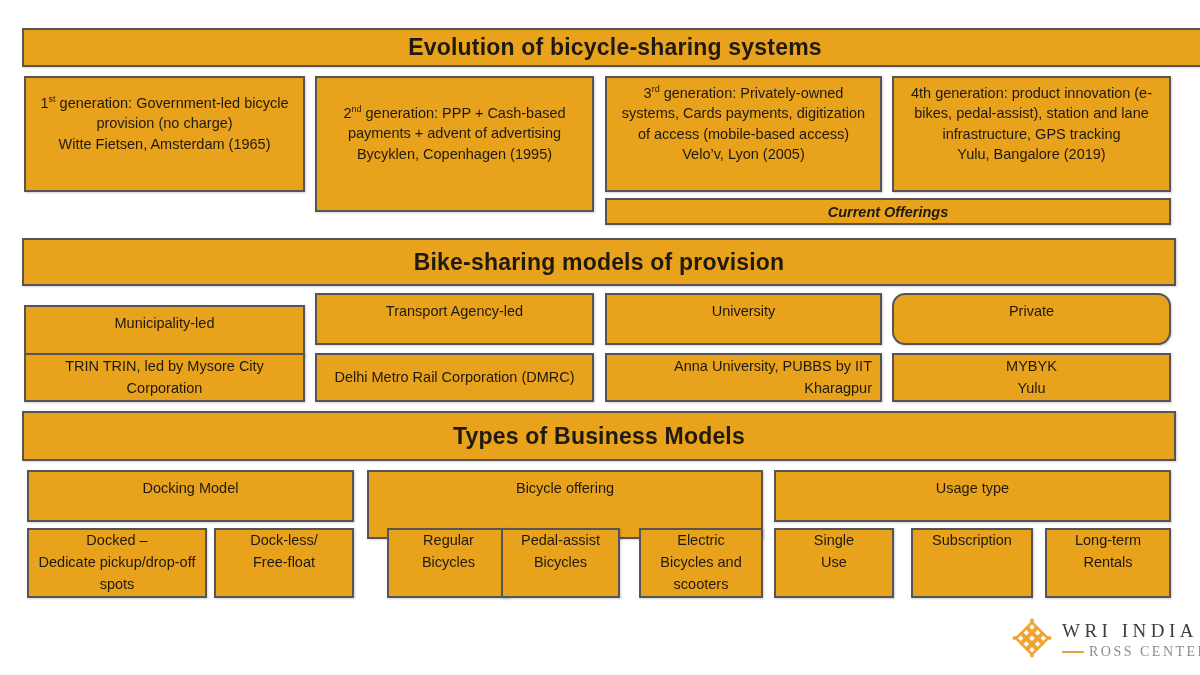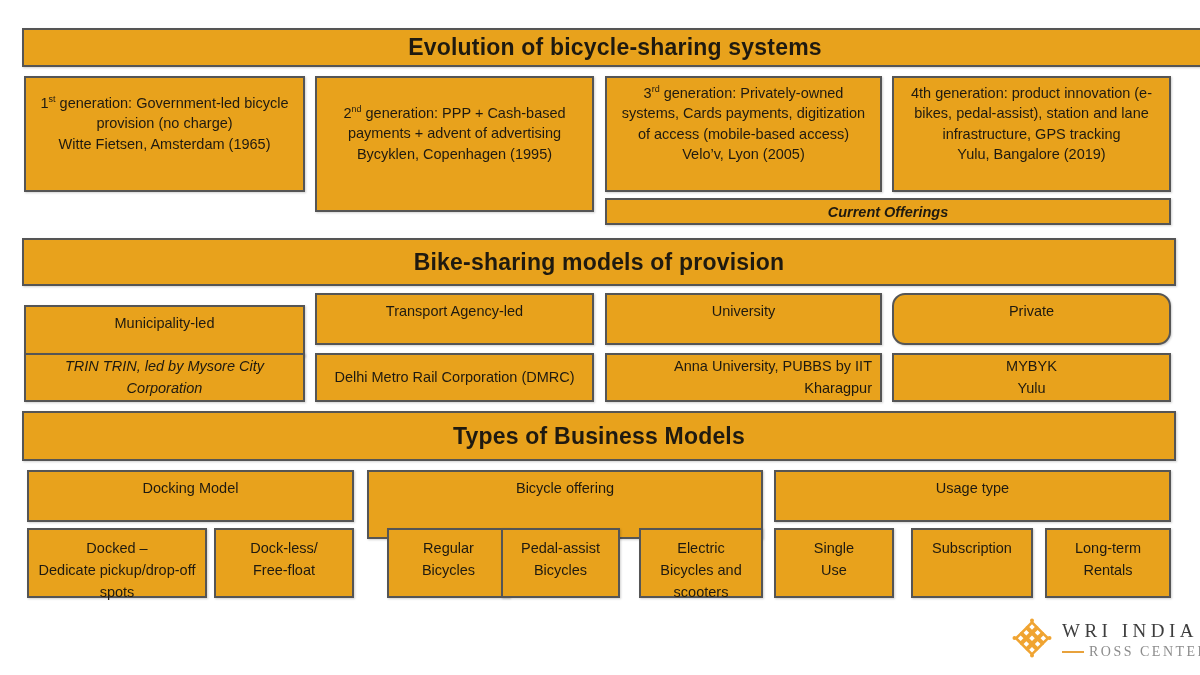--- a/index.html
+++ b/index.html
@@ -11,38 +11,38 @@
     position:absolute; background:#e8a21c; border:2px solid #555555;
     box-sizing:border-box; display:flex; align-items:center; justify-content:center;
     text-align:center; box-shadow:1px 1px 2px rgba(0,0,0,0.18);
   }
   .box.top { align-items:flex-start; }
   .hdr { font-weight:bold; font-size:23px; letter-spacing:0.2px; }
   .cell { width:100%; white-space:pre-line; }
   .gen { font-size:14.5px; line-height:1.42; padding:4px 8px; }
   .lbl { font-size:14.5px; padding-top:8px; }
   .ex  { font-size:14.5px; line-height:1.45; padding:2px 8px; }
-  .leaf{ font-size:14.5px; line-height:1.5; padding-top:8px; }
+  .leaf{ font-size:14.5px; line-height:1.5; }
   .offer { font-size:14.5px; font-style:italic; font-weight:bold; }
 
   
   .t-title { left:22px;  top:28px;  width:1186px; height:39px; }
   .g1 { left:24px;  top:76px;  width:281px; height:116px; }
   .g2 { left:315px; top:76px;  width:279px; height:136px; }
   .g3 { left:605px; top:76px;  width:277px; height:116px; }
   .g4 { left:892px; top:76px;  width:279px; height:116px; }
   .t-offer { left:605px; top:198px; width:566px; height:27px; }
 
   
   .m-title { left:22px; top:238px; width:1154px; height:48px; }
   .m1 { left:24px;  top:293px; width:281px; height:52px;margin-top:12px; }
   .m2 { left:315px; top:293px; width:279px; height:52px; }
   .m3 { left:605px; top:293px; width:277px; height:52px; }
   .m4 { left:892px; top:293px; width:279px; height:52px;border-radius:13px; }
-  .e1 { left:24px;  top:353px; width:281px; height:49px;font-style:italic; }
+  .e1 { left:24px;  top:353px; width:281px; height:49px; }
   .e2 { left:315px; top:353px; width:279px; height:49px; }
   .e3 { left:605px; top:353px; width:277px; height:49px;text-align:right; }
   .e4 { left:892px; top:353px; width:279px; height:49px; }
 
   
   .b-title { left:22px; top:411px; width:1154px; height:50px; }
   .c1 { left:27px;  top:470px; width:327px; height:52px; }
   .c2 { left:367px; top:470px; width:396px; height:69px; }
   .c3 { left:774px; top:470px; width:397px; height:52px; }
   .l1 { left:27px;   top:528px; width:180px; height:70px; }

